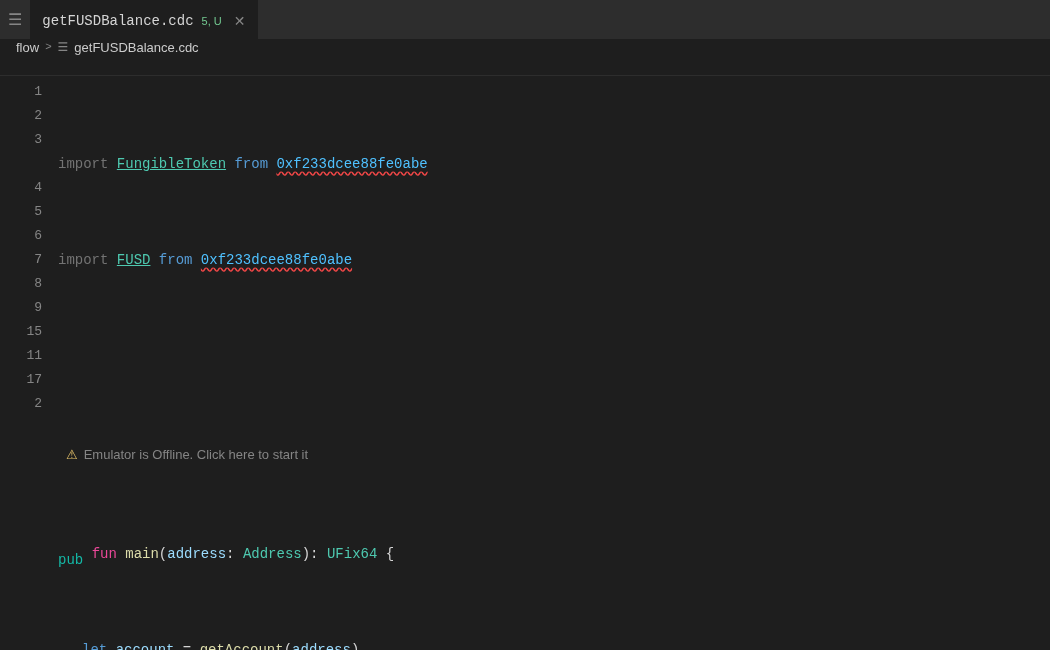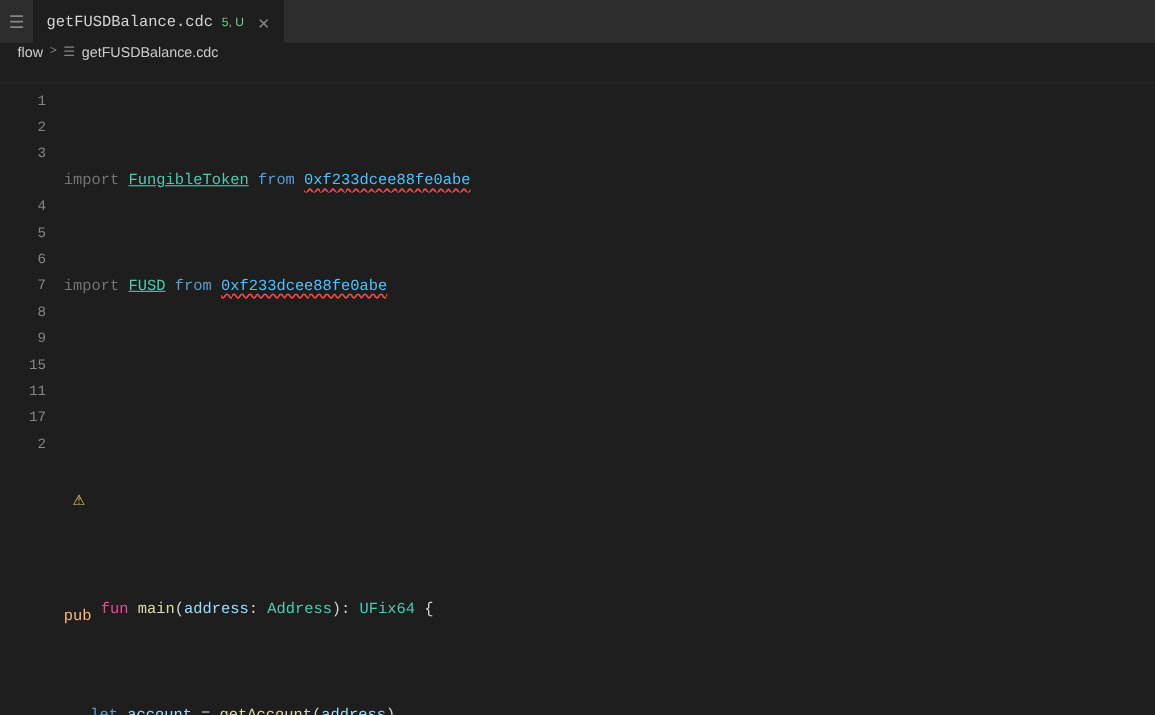--- a/index.html
+++ b/index.html
@@ -127,21 +127,21 @@
     .line-num {
       height: 24px;
       line-height: 24px;
       color: #858585;
       font-size: 13px;
     }
 
     
     .kw-import { color: #737373; }       
     .kw-from { color: #569cd6; }          
-    .kw-pub { color: #fdba74; margin-top: 12px; }
+    .kw-pub { color: #14b8a6; margin-top: 12px; }
     .kw-fun { color: #ec4899; }
     .kw-let { color: #569cd6; }
     .kw-address { color: #4ec9b0; }
     .kw-ufixtype { color: #4ec9b0; }
     .type-name { color: #4ec9b0; text-decoration: underline; }
     .addr-literal { color: #4fc1ff; text-decoration: underline wavy #f44747; text-underline-offset: 3px; }
     .addr-literal2 { color: #4fc1ff; text-decoration: underline wavy #f44747; text-underline-offset: 3px; }
     .fn-call { color: #dcdcaa; }
     .identifier { color: #9cdcfe; }
     .plain { color: #d4d4d4; }
@@ -215,20 +215,21 @@
     </div>
     
     <div class="line">
       <span class="kw-import">import</span><span class="plain"> </span><span class="type-name">FUSD</span><span class="plain"> </span><span class="kw-from">from</span><span class="plain"> </span><span class="addr-literal2">0xf233dcee88fe0abe</span>
     </div>
     
     <div class="line">&nbsp;</div>
     
     <div class="warning-line">
       <span class="warning-icon">⚠</span>
+      <span class="warning-text">Emulator is Offline. Click here to start it</span>
     </div>
     
     <div class="line">
       <span class="kw-pub">pub</span><span class="plain"> </span><span class="kw-fun">fun</span><span class="plain"> </span><span class="fn-call">main</span><span class="plain">(</span><span class="identifier">address</span><span class="plain">: </span><span class="kw-address">Address</span><span class="plain">): </span><span class="kw-ufixtype">UFix64</span><span class="plain"> </span><span class="brace">{</span>
     </div>
     
     <div class="line">
       <span class="indent1"></span><span class="kw-let">let</span><span class="plain"> </span><span class="identifier">account</span><span class="plain"> = </span><span class="fn-call">getAccount</span><span class="plain">(</span><span class="identifier">address</span><span class="plain">)</span>
     </div>
     

